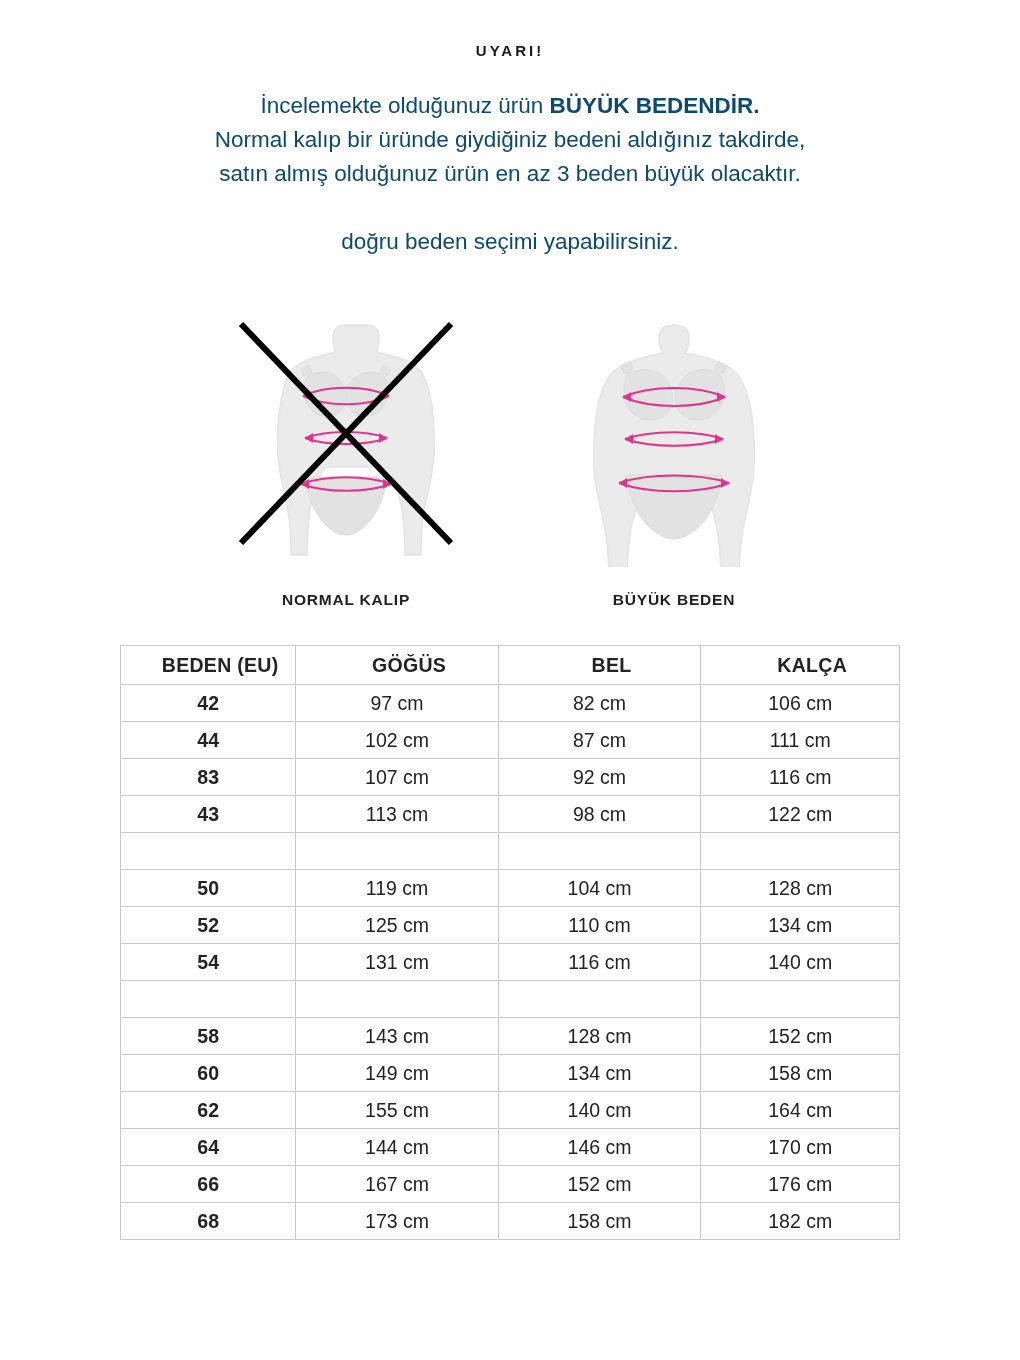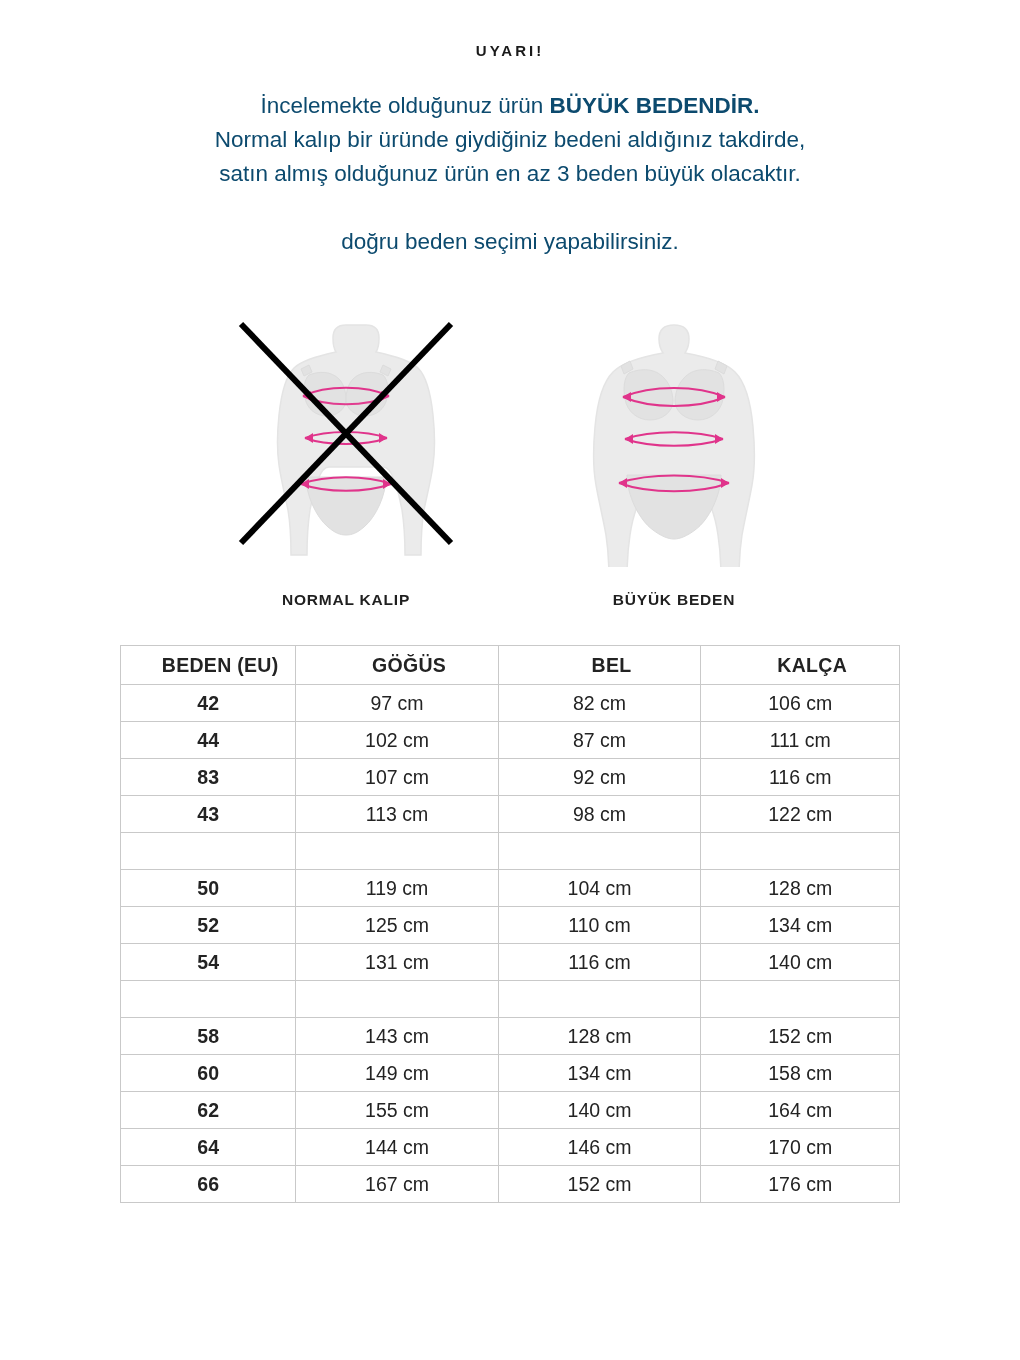--- a/index.html
+++ b/index.html
@@ -378,17 +378,23 @@
             <td>144 cm</td>
             <td>146 cm</td>
             <td>170 cm</td>
           </tr>
           <tr>
             <td class="size-col">66</td>
             <td>167 cm</td>
             <td>152 cm</td>
             <td>176 cm</td>
           </tr>
+          <tr>
+            <td class="size-col">68</td>
+            <td>173 cm</td>
+            <td>158 cm</td>
+            <td>182 cm</td>
+          </tr>
         </tbody>
     </table>
   </div>
 
 </div>
 
 </body></html>

